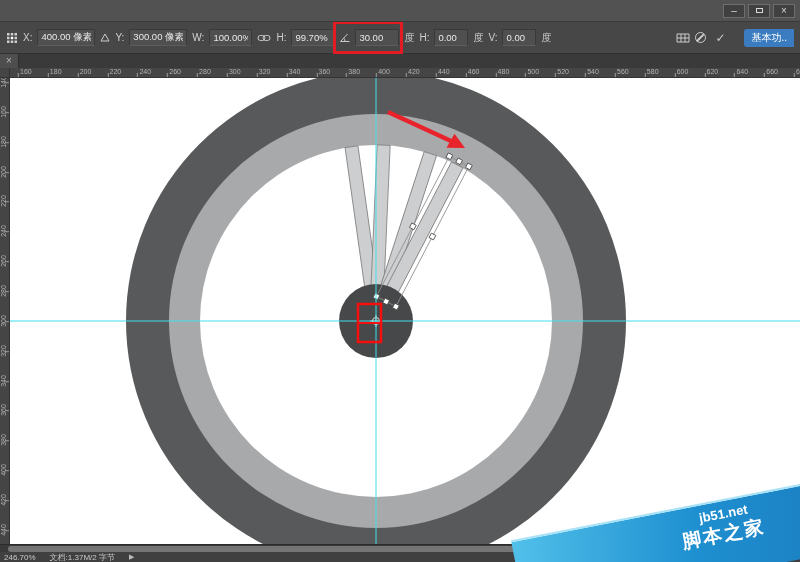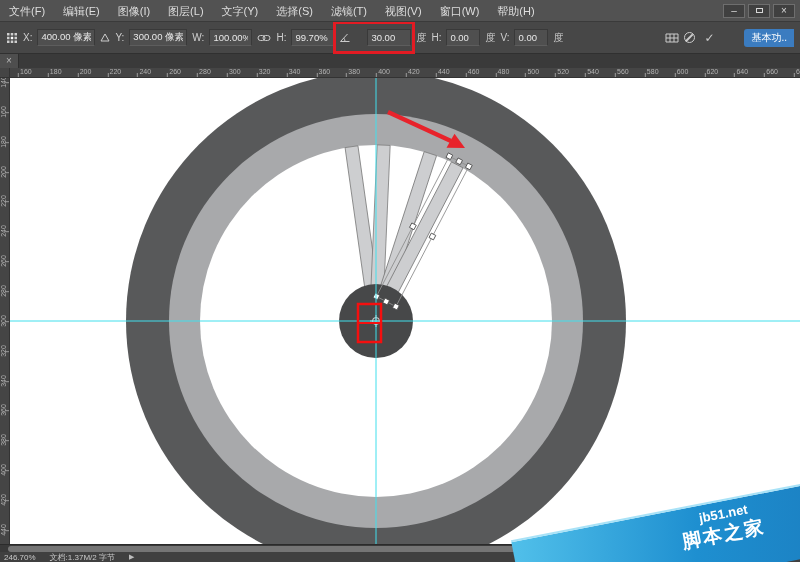--- a/index.html
+++ b/index.html
@@ -15,28 +15,28 @@
     font-size:10px;display:flex;align-items:center;justify-content:center}
   .restore-box{width:7px;height:5px;border:1px solid #d8d8d8;display:block}
   
   .optionsbar{height:32px;background:#474747;border-bottom:1px solid #303030;display:flex;
     align-items:center;padding:0 6px;gap:5px;position:relative;z-index:9}
   .opt-label{color:#cfcfcf;font-size:10px;white-space:nowrap}
   .opt-input{height:17px;background:#4f4f4f;border:1px solid #393939;border-bottom-color:#5d5d5d;
     color:#e8e8e8;font-size:9.5px;padding:0 3px;font-family:inherit}
   .w58{width:58px}.w46{width:43px}.w44{width:44px}.w34{width:34px}
   .icon-btn{display:inline-flex;align-items:center;justify-content:center}
-  .angle-group{position:relative;display:flex;align-items:center;gap:16px}
+  .angle-group{position:relative;display:flex;align-items:center;gap:4px}
   .red-box{position:absolute;left:-6px;right:-4px;top:-8px;bottom:-8px;border:3px solid #e31b23;pointer-events:none;z-index:5}
   .spacer{flex:1}
   .bar-icon{color:#cccccc;font-size:12px;width:18px;text-align:center}
   .cancel-icon{width:11px;height:11px;border:1.5px solid #cccccc;border-radius:50%;position:relative;display:inline-block}
   .cancel-icon::after{content:"";position:absolute;left:-1px;top:3.5px;width:10px;height:1.5px;background:#cccccc;transform:rotate(-45deg)}
   .workspace-btn{background:#3b7cc0;color:#ffffff;font-size:10px;height:18px;line-height:18px;
-    padding:0 7px;border-radius:3px 0 0 3px;margin-left:21px;white-space:nowrap}
+    padding:0 7px;border-radius:3px 0 0 3px;margin-left:10px;white-space:nowrap}
   
   .tabbar{height:14px;background:#3a3a3a;display:flex;align-items:flex-end}
   .doc-tab{background:#4e4e4e;color:#d6d6d6;font-size:9px;height:14px;line-height:14px;
     padding:0 6px;display:flex;gap:7px;align-items:center;border-right:1px solid #2e2e2e;white-space:nowrap}
   .tab-close{color:#b5b5b5;font-size:10px}
   
   .ruler-row{height:10px;display:flex}
   .ruler-corner{width:10px;height:10px;background:#454545;border-right:1px solid #333;border-bottom:1px solid #333}
   .h-ruler{position:relative;flex:1;background:#454545;border-bottom:1px solid #333;overflow:hidden}
   .h-ruler::after{content:"";position:absolute;left:0;right:0;bottom:0;height:4px;
@@ -59,33 +59,20 @@
   .watermark{position:absolute;right:-45px;bottom:-20px;width:330px;height:74px;
     background:linear-gradient(100deg,#51c0ea,#1e8fd0 55%,#1b7ec0);
     transform:rotate(-11deg);z-index:50;color:#fff;border-top:2px solid #a8e2f7;padding-top:5px}
   .wm1{text-align:right;padding-right:92px;font-size:13px;font-weight:bold}
   .wm2{text-align:right;padding-right:78px;font-size:19px;font-weight:bold;letter-spacing:2px}
 </style>
 </head>
 <body>
 
 <div class="menubar">
-  <div class="menu-items">
-
-  <span class="menu-item">文件(F)</span>
-      <span class="menu-item">编辑(E)</span>
-      <span class="menu-item">图像(I)</span>
-      <span class="menu-item">图层(L)</span>
-      <span class="menu-item">文字(Y)</span>
-      <span class="menu-item">选择(S)</span>
-      <span class="menu-item">滤镜(T)</span>
-      <span class="menu-item">视图(V)</span>
-      <span class="menu-item">窗口(W)</span>
-      <span class="menu-item">帮助(H)</span>
-    </div>
   <div class="win-controls">
     <span class="win-btn">–</span>
     <span class="win-btn">
         <span class="restore-box"></span>
       </span>
     <span class="win-btn">×</span>
   </div>
 </div>
 
 <div class="optionsbar">

